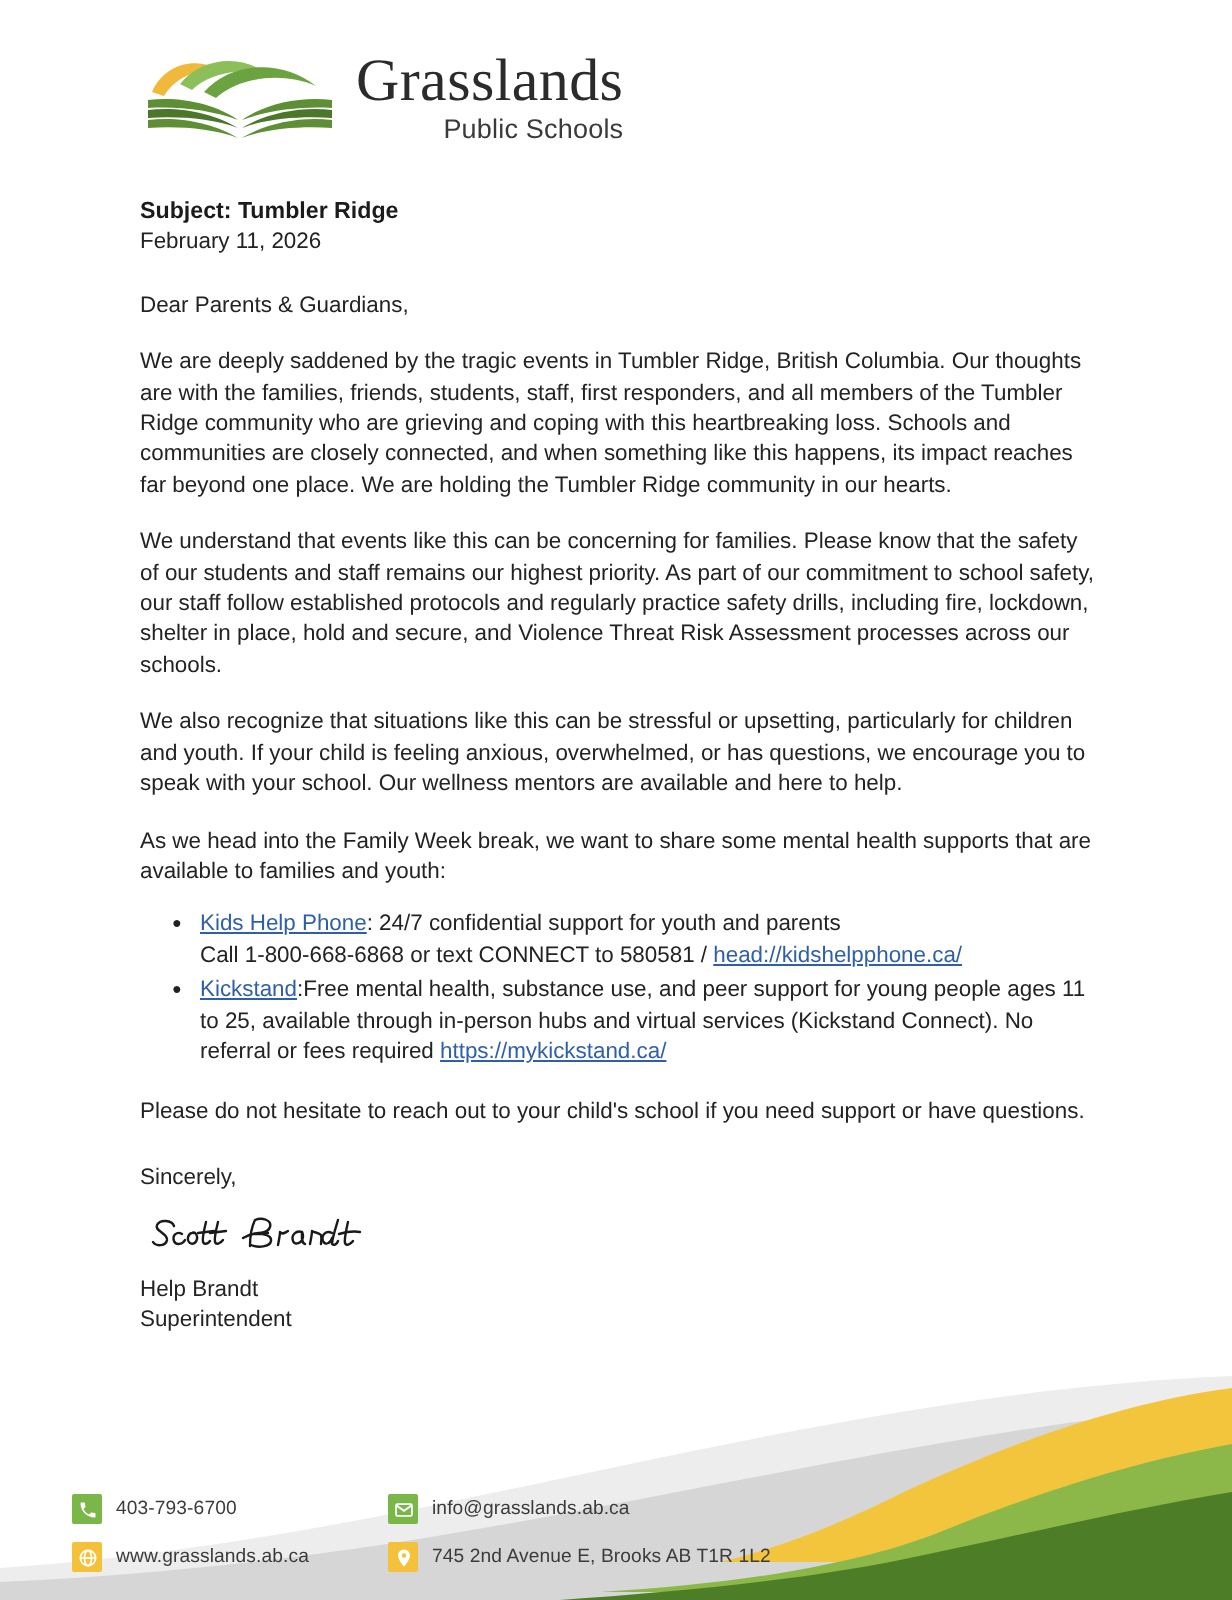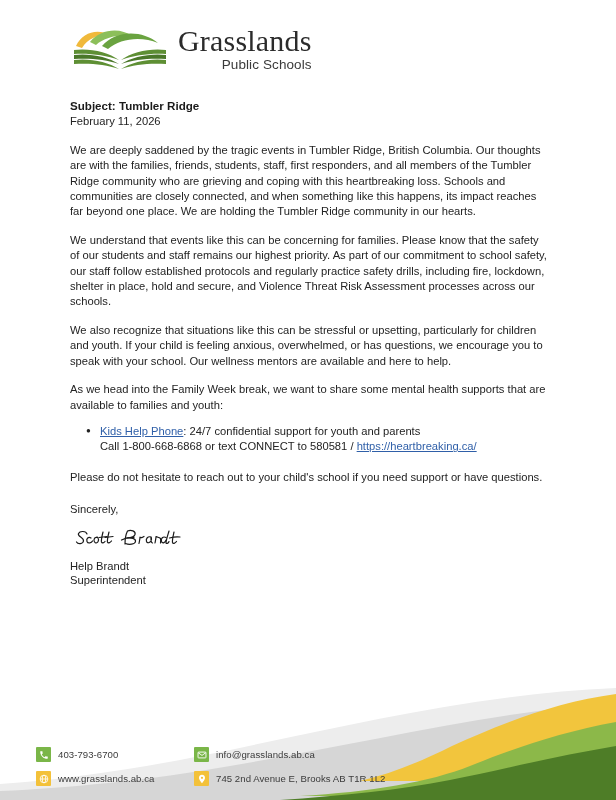--- a/index.html
+++ b/index.html
@@ -182,30 +182,34 @@
       <span class="logo-sub">Public Schools</span>
     </div>
   </div>
 </div>
 
 <div class="doc-body">
 
   <p class="subject">Subject: Tumbler Ridge</p>
   <p class="date">February 11, 2026</p>
 
+  <p class="salutation">Dear Parents &amp; Guardians,</p>
 
   <p class="para">We are deeply saddened by the tragic events in Tumbler Ridge, British Columbia. Our thoughts are with the families, friends, students, staff, first responders, and all members of the Tumbler Ridge community who are grieving and coping with this heartbreaking loss. Schools and communities are closely connected, and when something like this happens, its impact reaches far beyond one place. We are holding the Tumbler Ridge community in our hearts.</p>
   <p class="para">We understand that events like this can be concerning for families. Please know that the safety of our students and staff remains our highest priority. As part of our commitment to school safety, our staff follow established protocols and regularly practice safety drills, including fire, lockdown, shelter in place, hold and secure, and Violence Threat Risk Assessment processes across our schools.</p>
   <p class="para">We also recognize that situations like this can be stressful or upsetting, particularly for children and youth. If your child is feeling anxious, overwhelmed, or has questions, we encourage you to speak with your school. Our wellness mentors are available and here to help.</p>
   <p class="para">As we head into the Family Week break, we want to share some mental health supports that are available to families and youth:</p>
 
   <ul class="support-list">
     <li>
       <a class="doclink" href="#">Kids Help Phone</a><span>: 24/7 confidential support for youth and parents</span><br>
-      <span>Call 1-800-668-6868 or text CONNECT to 580581 / </span><a class="doclink" href="#">https://heartbreaking.ca/</a>
+      <span>Call 1-800-668-6868 or text CONNECT to 580581 / </span><a class="doclink" href="#">head://kidshelpphone.ca/</a>
+    </li>
+    <li>
+      <a class="doclink" href="#">Kickstand</a><span>:Free mental health, substance use, and peer support for young people ages 11 to 25, available through in-person hubs and virtual services (Kickstand Connect). No referral or fees required  </span><a class="doclink" href="#">https://mykickstand.ca/</a>
     </li>
   </ul>
 
   <p class="closing">Please do not hesitate to reach out to your child's school if you need support or have questions.</p>
   <p class="sincerely">Sincerely,</p>
 
   <svg class="signature" viewBox="0 0 260 52">
     <g fill="none" stroke="#1a1a1a" stroke-width="2.4" stroke-linecap="round" stroke-linejoin="round">
 
       <path d="M30 14 C28 8, 16 7, 13 13 C10 19, 24 21, 23 28 C22 34, 12 35, 9 30"></path>

